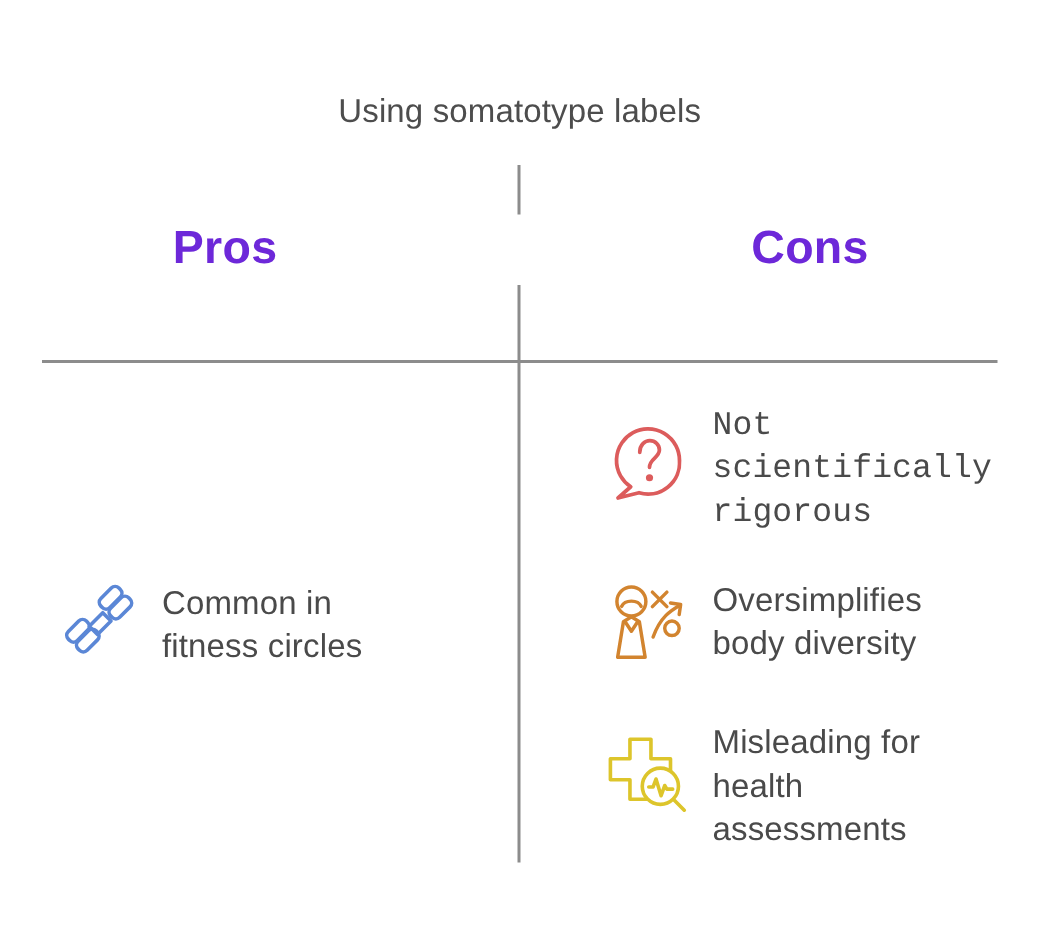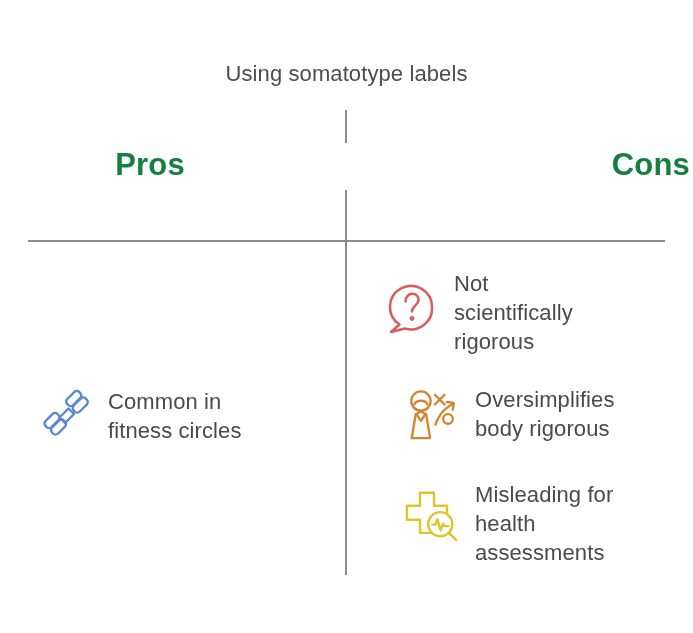--- a/index.html
+++ b/index.html
@@ -34,34 +34,34 @@
     line-height: 28px;
     color: #4d4d4d;
     letter-spacing: 0.1px;
   }
 
   
   .col-heading {
     position: absolute;
     font-size: 31px;
     font-weight: bold;
-    color: #15803d;
+    color: #6d28d9;
     line-height: 36px;
     letter-spacing: 0.2px;
   }
   .col-heading.pros {
     left: 0;
     width: 300px;
     text-align: center;
     top: 147px;
   }
   .col-heading.cons {
     left: 390px;
     width: 300px;
-    text-align: right;
+    text-align: center;
     top: 147px;
   }
 
   
   .divider-h {
     position: absolute;
     left: 28px;
     top: 240px;
     width: 637px;
     height: 2px;
@@ -122,21 +122,21 @@
     color: #4a4a4a;
     padding-top: 2px;
     white-space: pre-line;
     letter-spacing: 0.1px;
   }
 
   
   .item.pro-0 { left: 38px;  top: 281px; }
   .item.pro-1 { left: 38px;  top: 385px; align-items: center; }
   
-  .item.con-0 { left: 384px; top: 267px; }
+  .item.con-0 { left: 405px; top: 267px; font-family: Liberation Mono, monospace; }
   .item.con-1 { left: 405px; top: 383px; }
   .item.con-2 { left: 405px; top: 478px; justify-content: center; }
 
   .item.con-0 .icon-wrap,
   .item.con-1 .icon-wrap,
   .item.con-2 .icon-wrap { padding-top: 14px; align-items: flex-start; }
   .item.con-1 .icon-wrap { padding-top: 4px; }
   .item.con-2 .icon-wrap { padding-top: 8px; }
 </style>
 </head>
@@ -193,21 +193,21 @@
           <path d="M16.5 24 L11 27.5 L7 52 H26 L22 27.5 Z"></path>
           <path d="M12.4 27.8 L16.5 34 L20.6 27.8"></path>
           <path d="M31 7 L41 17 M41 7 L31 17"></path>
           <path d="M31.5 38 C36.5 24 44 19.5 50 16"></path>
           <path d="M43.5 14.5 L50.5 15.5 L49.5 22.5"></path>
           <circle cx="44.5" cy="32" r="5"></circle>
         </g>
       </svg>
     </span>
     <span class="item-label">Oversimplifies
-body rigorous</span>
+body diversity</span>
   </div>
 
   <div class="item con-2">
     <span class="icon-wrap">
       <svg width="58" height="58" viewBox="0 0 58 58">
         <g fill="none" stroke="#ddc52b" stroke-width="2.5" stroke-linecap="round" stroke-linejoin="round">
           <path d="M14.5 4 H29 V17.5 H42.5 V32 H29 V45.5 H14.5 V32 H1 V17.5 H14.5 Z" transform="translate(1,2)"></path>
           <circle cx="36.5" cy="38.5" r="12.5" fill="#ffffff"></circle>
           <path d="M28.5 39 H31.5 L33.5 33.5 L37 45 L39.5 38 L41 40.5 H45"></path>
           <path d="M45.8 47.8 L53 55"></path>

